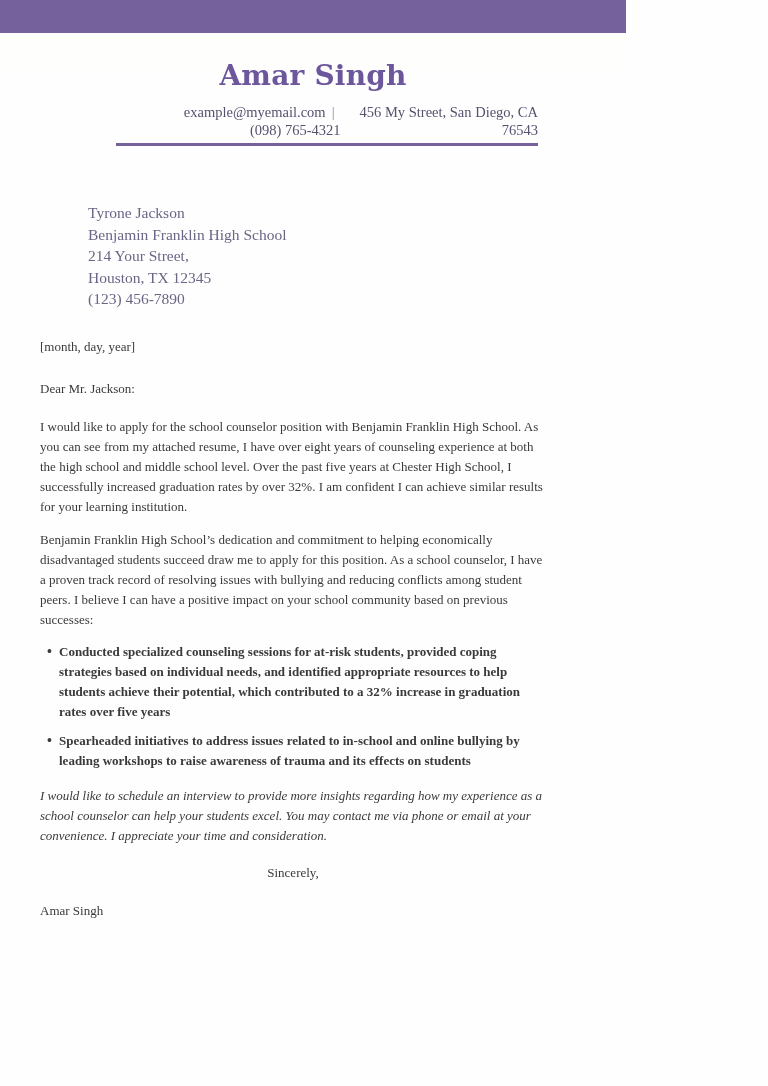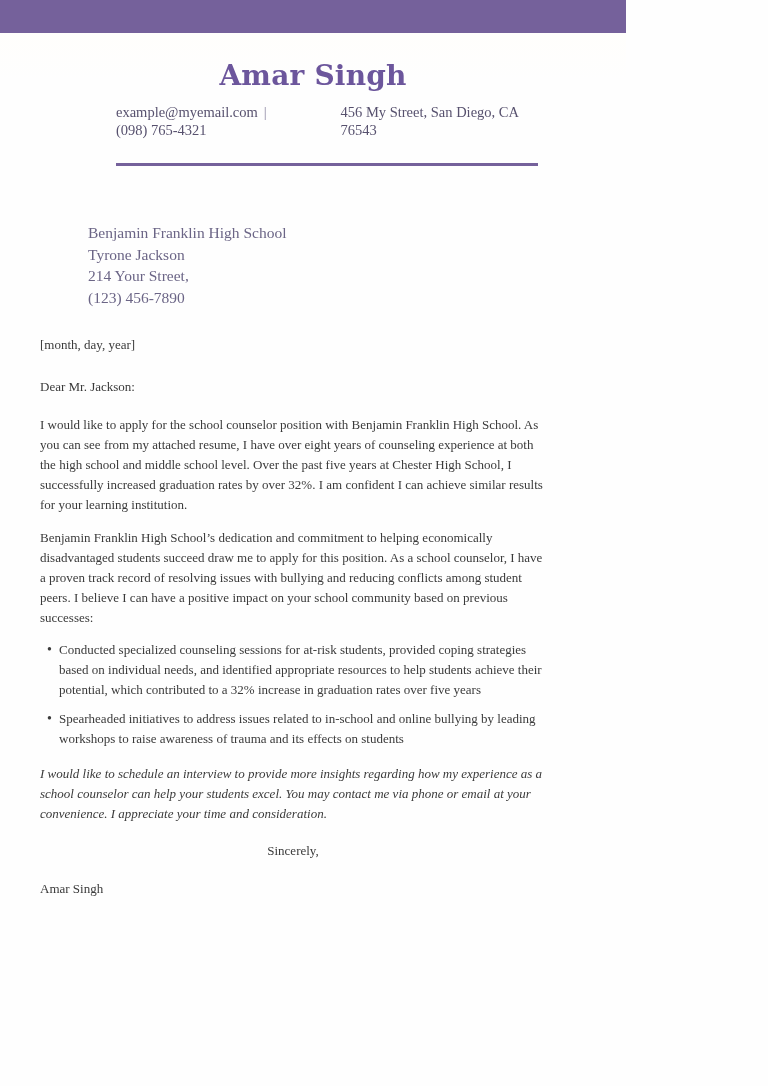--- a/index.html
+++ b/index.html
@@ -33,25 +33,26 @@
     line-height: 36px;
     font-weight: 700;
     color: #6c569c;
     letter-spacing: 0.2px;
   }
   .contact-section {
     display: flex;
     justify-content: space-between;
     align-items: baseline;
     margin: 9px 88px 0 116px;
-    padding-bottom: 24px;
+    padding-bottom: 4px;
     border-bottom: 3px solid #75619b;
     font-size: 14.5px;
     line-height: 18px;
     color: #57516e;
+    text-align: right;
   }
   .contact-left span { white-space: nowrap; }
   .contact-separator { margin: 0 6px; color: #8a84a0; }
   .recipient-block {
     margin: 56px 80px 0 88px;
     font-size: 15.5px;
     line-height: 21.5px;
     color: #6b6586;
   }
   .letter-body {
@@ -62,20 +63,21 @@
   }
   .letter-body p { margin: 0; }
   .date-line { margin-top: 27px !important; }
   .greeting { margin-top: 22px !important; }
   .para-1 { margin-top: 18px !important; }
   .para-2 { margin-top: 13px !important; }
   .bullet-list {
     list-style: none;
     margin: 12px 0 0 0;
     padding: 0 0 0 19px;
+    font-weight: bold;
   }
   .bullet-list li {
     position: relative;
     margin: 0;
   }
   .bullet-list li + li { margin-top: 9px; }
   .bullet-list li::before {
     content: "\2022";
     position: absolute;
     left: -12px;
@@ -97,23 +99,24 @@
   <h1 class="name-title">Amar Singh</h1>
 
   <div class="contact-section">
     <div class="contact-left">
       <span>example@myemail.com</span><span class="contact-separator">|</span><span>(098) 765-4321</span>
     </div>
     <div class="contact-right">456 My Street, San Diego, CA 76543</div>
   </div>
 
   <div class="recipient-block">
+    <div>Tyrone Jackson</div>
     <div>Benjamin Franklin High School</div>
-    <div>Tyrone Jackson</div>
     <div>214 Your Street,</div>
+    <div>Houston, TX 12345</div>
     <div>(123) 456-7890</div>
   </div>
 
   <div class="letter-body">
     <p class="date-line">[month, day, year]</p>
     <p class="greeting">Dear Mr. Jackson:</p>
     <p class="para-1">I would like to apply for the school counselor position with Benjamin Franklin High School. As you can see from my attached resume, I have over eight years of counseling experience at both the high school and middle school level. Over the past five years at Chester High School, I successfully increased graduation rates by over 32%. I am confident I can achieve similar results for your learning institution.</p>
     <p class="para-2">Benjamin Franklin High School’s dedication and commitment to helping economically disadvantaged students succeed draw me to apply for this position. As a school counselor, I have a proven track record of resolving issues with bullying and reducing conflicts among student peers. I believe I can have a positive impact on your school community based on previous successes:</p>
     <ul class="bullet-list">
       <li>Conducted specialized counseling sessions for at-risk students, provided coping strategies based on individual needs, and identified appropriate resources to help students achieve their potential, which contributed to a 32% increase in graduation rates over five years</li>

